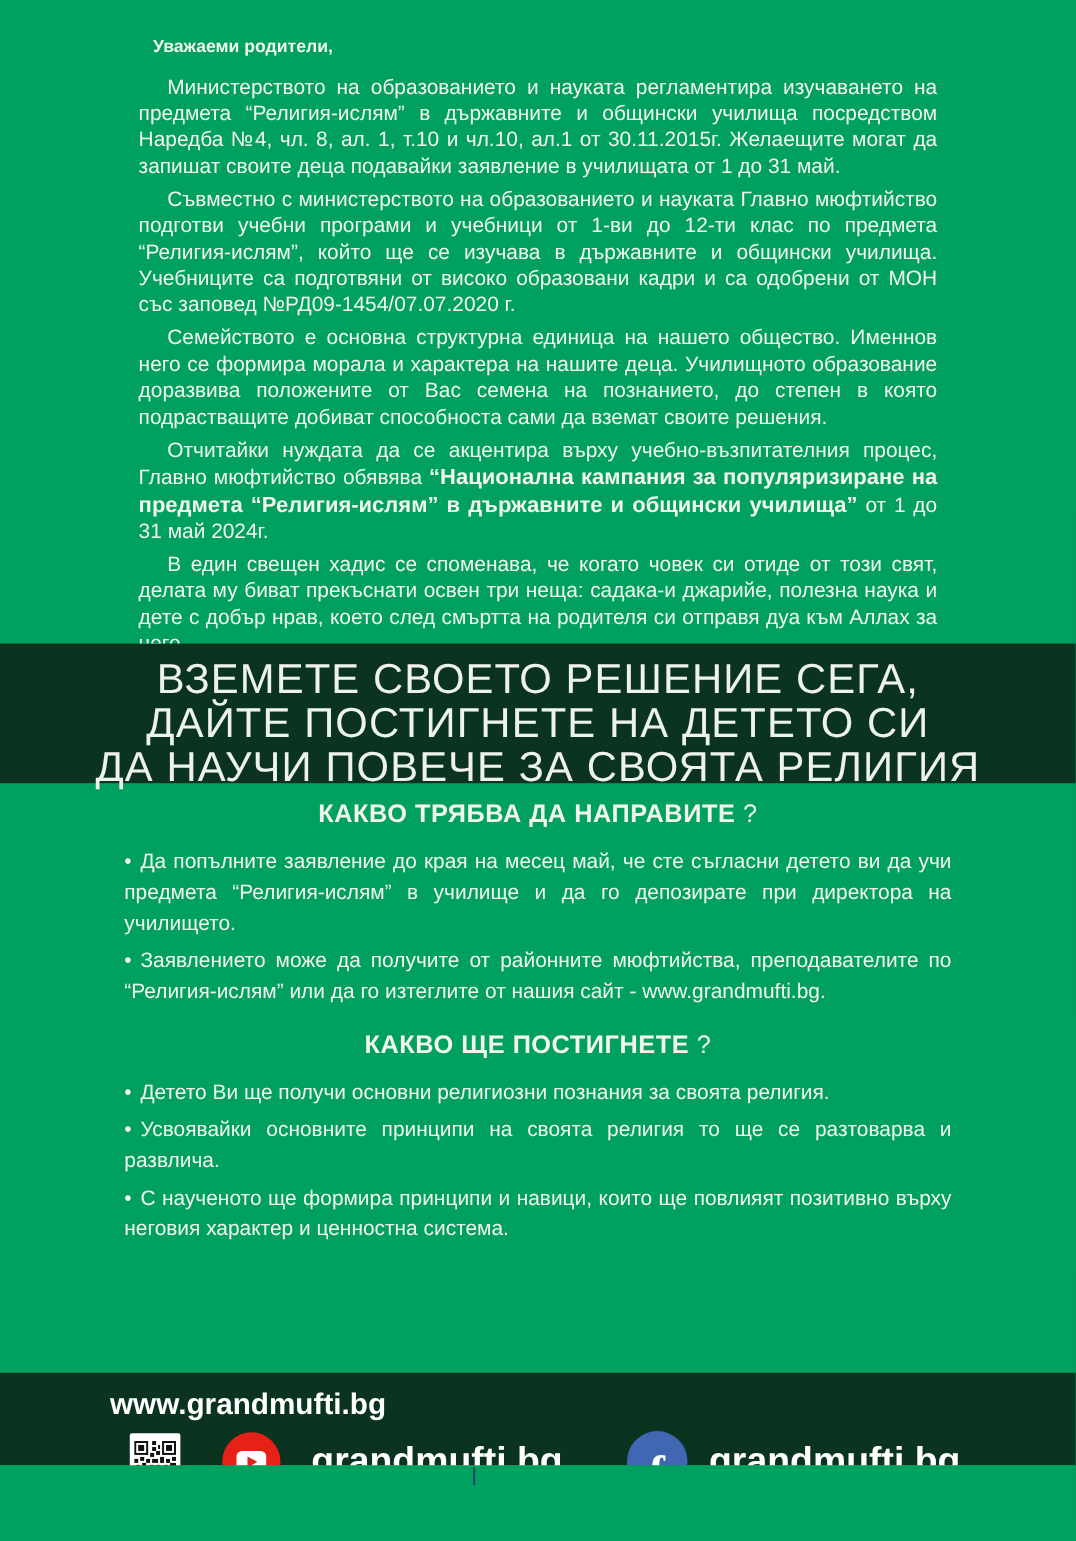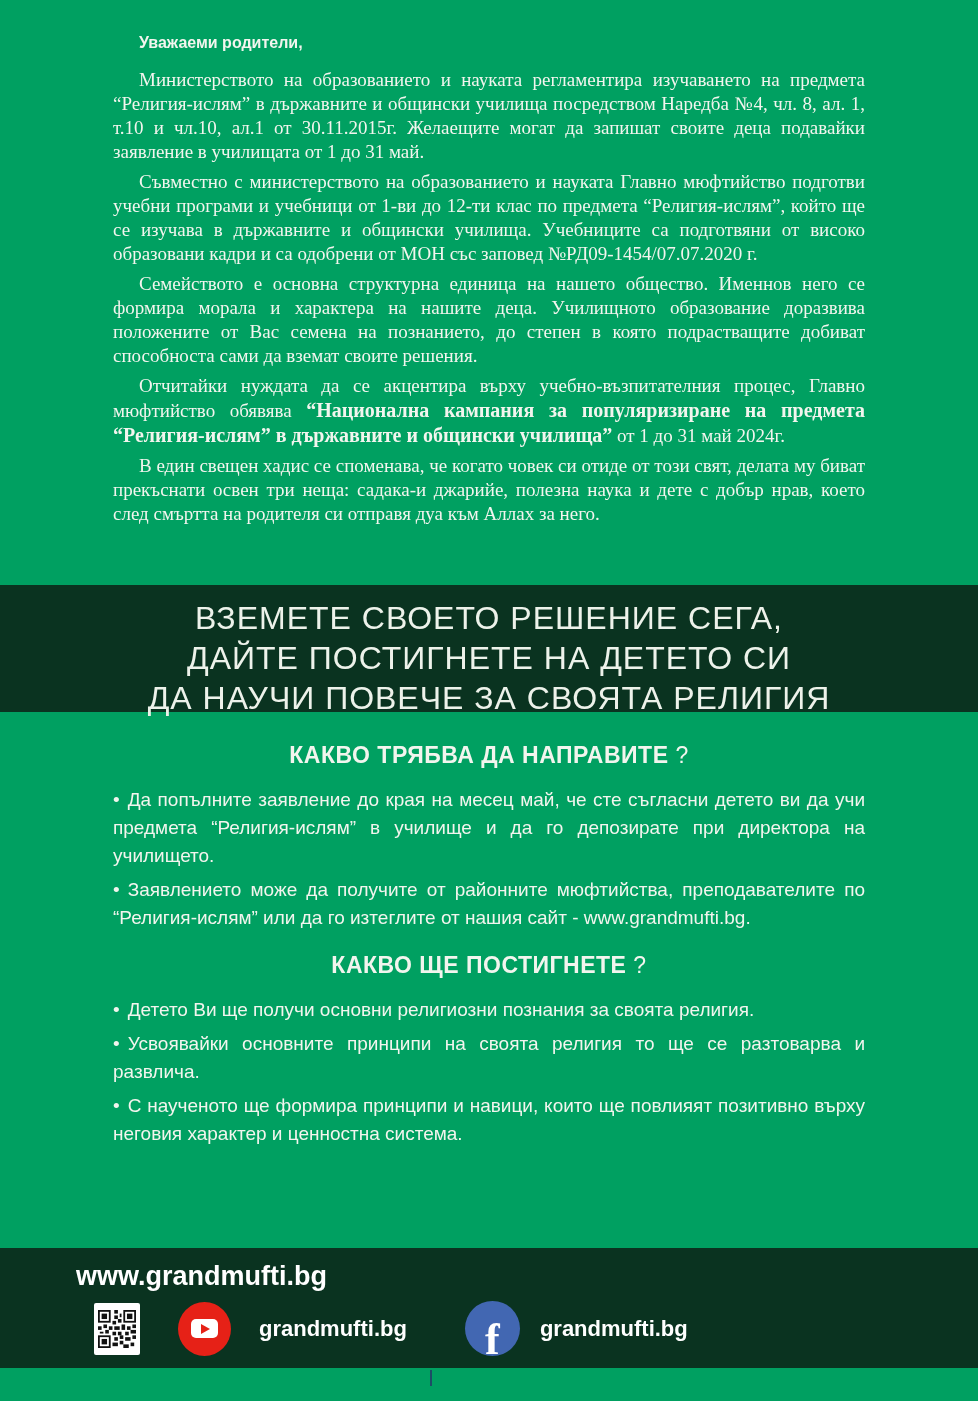--- a/index.html
+++ b/index.html
@@ -2,49 +2,49 @@
 <html lang="bg"><head>
 <meta charset="utf-8">
 <style>
   html,body{margin:0;padding:0;}
   body{width:978px;height:1401px;background:#00a061;font-family:"Liberation Sans","DejaVu Sans",sans-serif;}
   .page{position:relative;width:978px;height:1401px;overflow:hidden;}
 
   
   .intro{height:585px;box-sizing:border-box;padding:34px 113px 0;color:#f2f5ee;overflow:hidden;}
   .salutation{font-size:16px;font-weight:bold;text-indent:26px;margin:0 0 16px;}
-  .par{font-size:19px;line-height:24px;text-align:justify;text-indent:26px;margin:6px 0 0;font-family:Liberation Serif, serif;}
+  .par{font-size:19px;line-height:24px;text-align:justify;text-indent:26px;margin:6px 13px 0;}
   .par b{font-size:20px;}
 
   
   .banner{height:127px;box-sizing:border-box;background:#0a3320;color:#edf2ea;
-          text-align:center;padding-top:13px;font-size:32px;line-height:40px;letter-spacing:1px;}
+          text-align:center;padding-top:13px;font-size:38px;line-height:40px;letter-spacing:1px;}
 
   
-  .sec2{height:536px;box-sizing:border-box;padding:30px 113px 0;color:#f2f5ee;overflow:hidden;}
+  .sec2{height:536px;box-sizing:border-box;padding:14px 113px 0;color:#f2f5ee;overflow:hidden;}
   .sec-title{text-align:center;font-size:23px;font-weight:bold;letter-spacing:.5px;margin:0 0 17px;}
   .sec-title .qmark{font-weight:300;}
   .sec-title.second{margin-top:20px;}
   .bullet-item{font-size:19px;line-height:28px;text-align:justify;margin:6px 0 0;}
   .bullet-item .dot{margin-right:8px;}
 
   
-  .footer{height:120px;box-sizing:border-box;background:#0a3320;color:#ffffff;padding:13px 0 0 76px;}
+  .footer{height:84px;box-sizing:border-box;background:#0a3320;color:#ffffff;padding:13px 0 0 100px;}
   .frow1{display:flex;gap:62px;font-size:27px;font-weight:bold;white-space:nowrap;}
   .frow2{display:flex;align-items:center;margin-top:9px;}
   .qr{width:46px;height:52px;background:#ffffff;box-sizing:border-box;padding:4px;border-radius:2px;margin-left:18px;}
   .qr svg{display:block;width:100%;height:100%;}
   .ytwrap{width:53px;height:54px;border-radius:50%;background:#e62117;margin-left:38px;
           display:flex;align-items:center;justify-content:center;}
   .ytbtn{width:27px;height:19px;background:#ffffff;border-radius:5px;display:flex;align-items:center;justify-content:center;}
   .yttri{width:0;height:0;border-left:9px solid #e62117;border-top:5.5px solid transparent;border-bottom:5.5px solid transparent;margin-left:2px;}
   .fbwrap{width:55px;height:55px;border-radius:50%;background:#4267b2;margin-left:58px;
           display:flex;align-items:flex-end;justify-content:center;overflow:hidden;}
   .fbf{color:#ffffff;font-size:44px;font-weight:bold;font-family:"Liberation Serif","DejaVu Serif",serif;line-height:1;transform:translateY(6px);}
-  .handle{font-size:22px;font-weight:bold;margin-left:28px;white-space:nowrap;}
+  .handle{font-size:34px;font-weight:bold;margin-left:28px;white-space:nowrap;}
   .handle.h2x{margin-left:20px;}
 
   
   .strip{height:33px;background:#00a061;position:relative;}
   .mark{position:absolute;left:430px;top:2px;width:2px;height:16px;background:#1d4d66;}
 </style>
 </head>
 <body>
 
 <div class="page">

